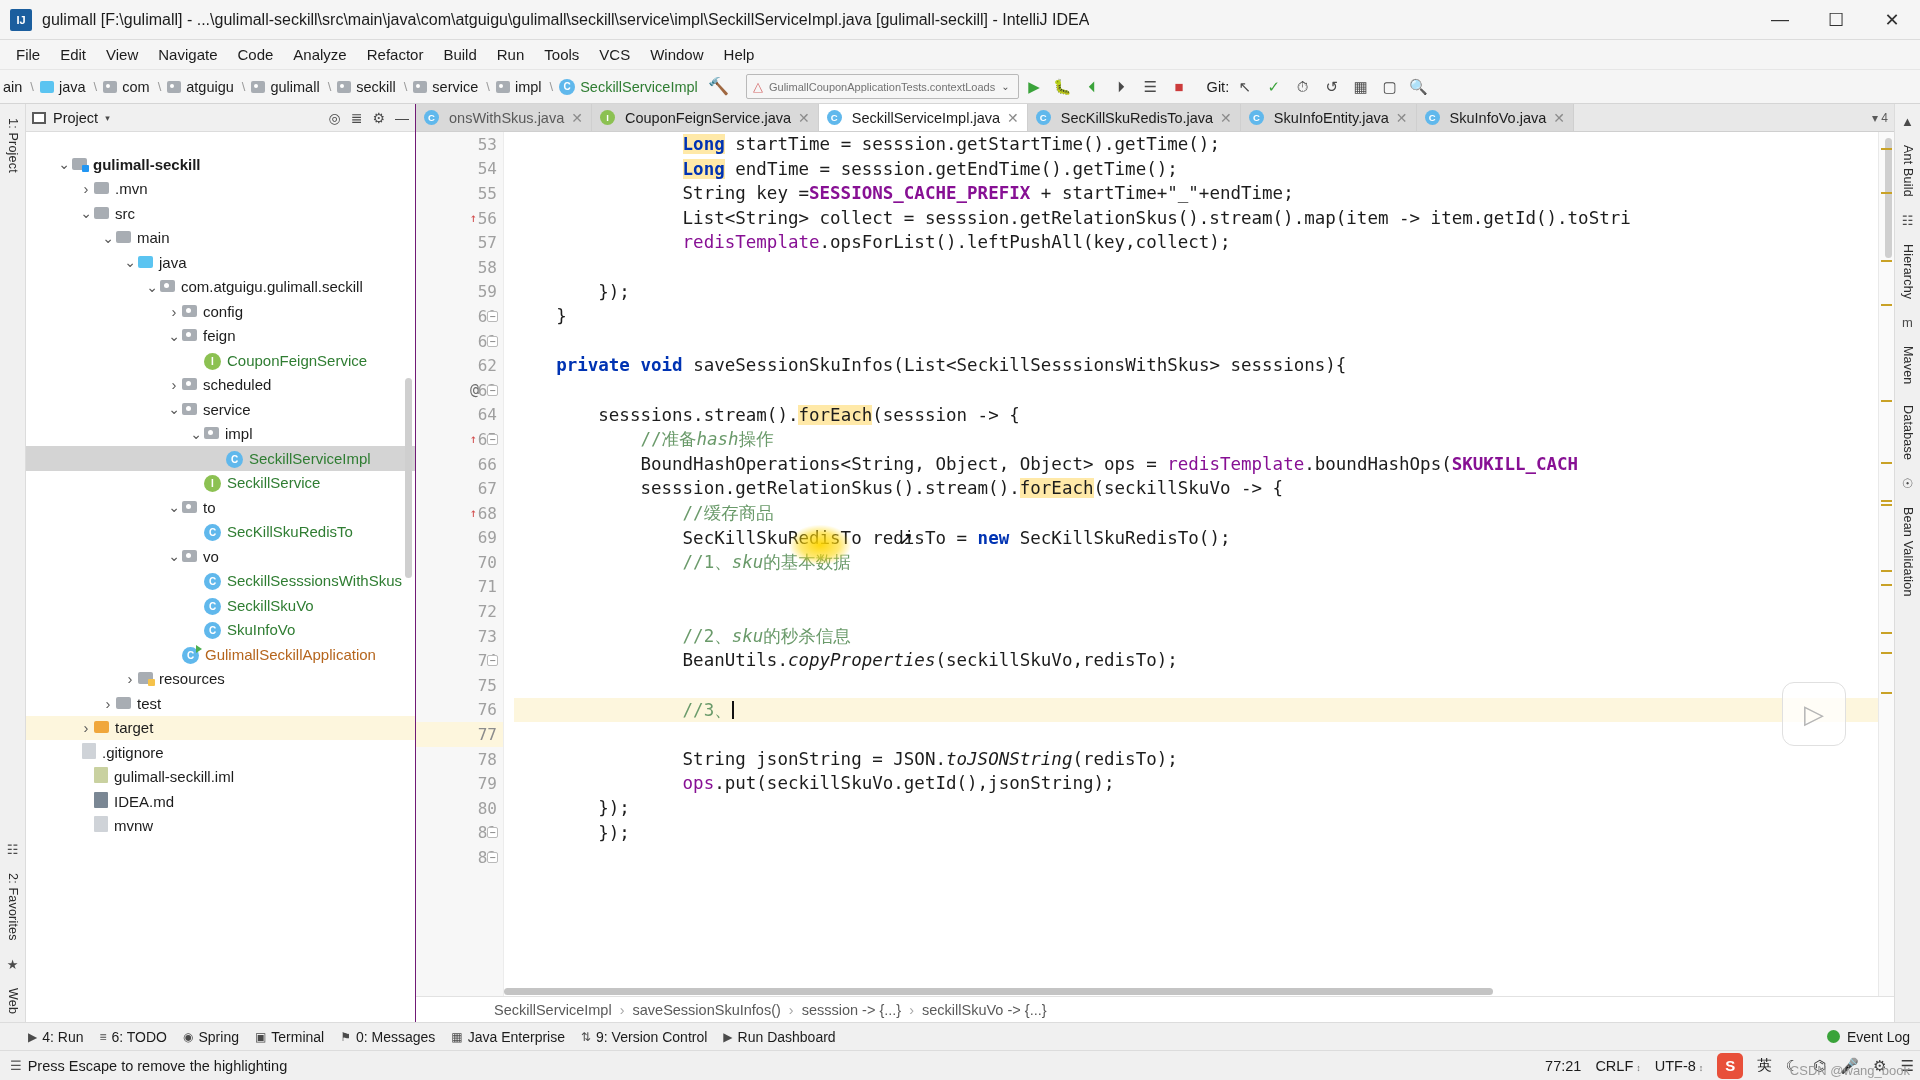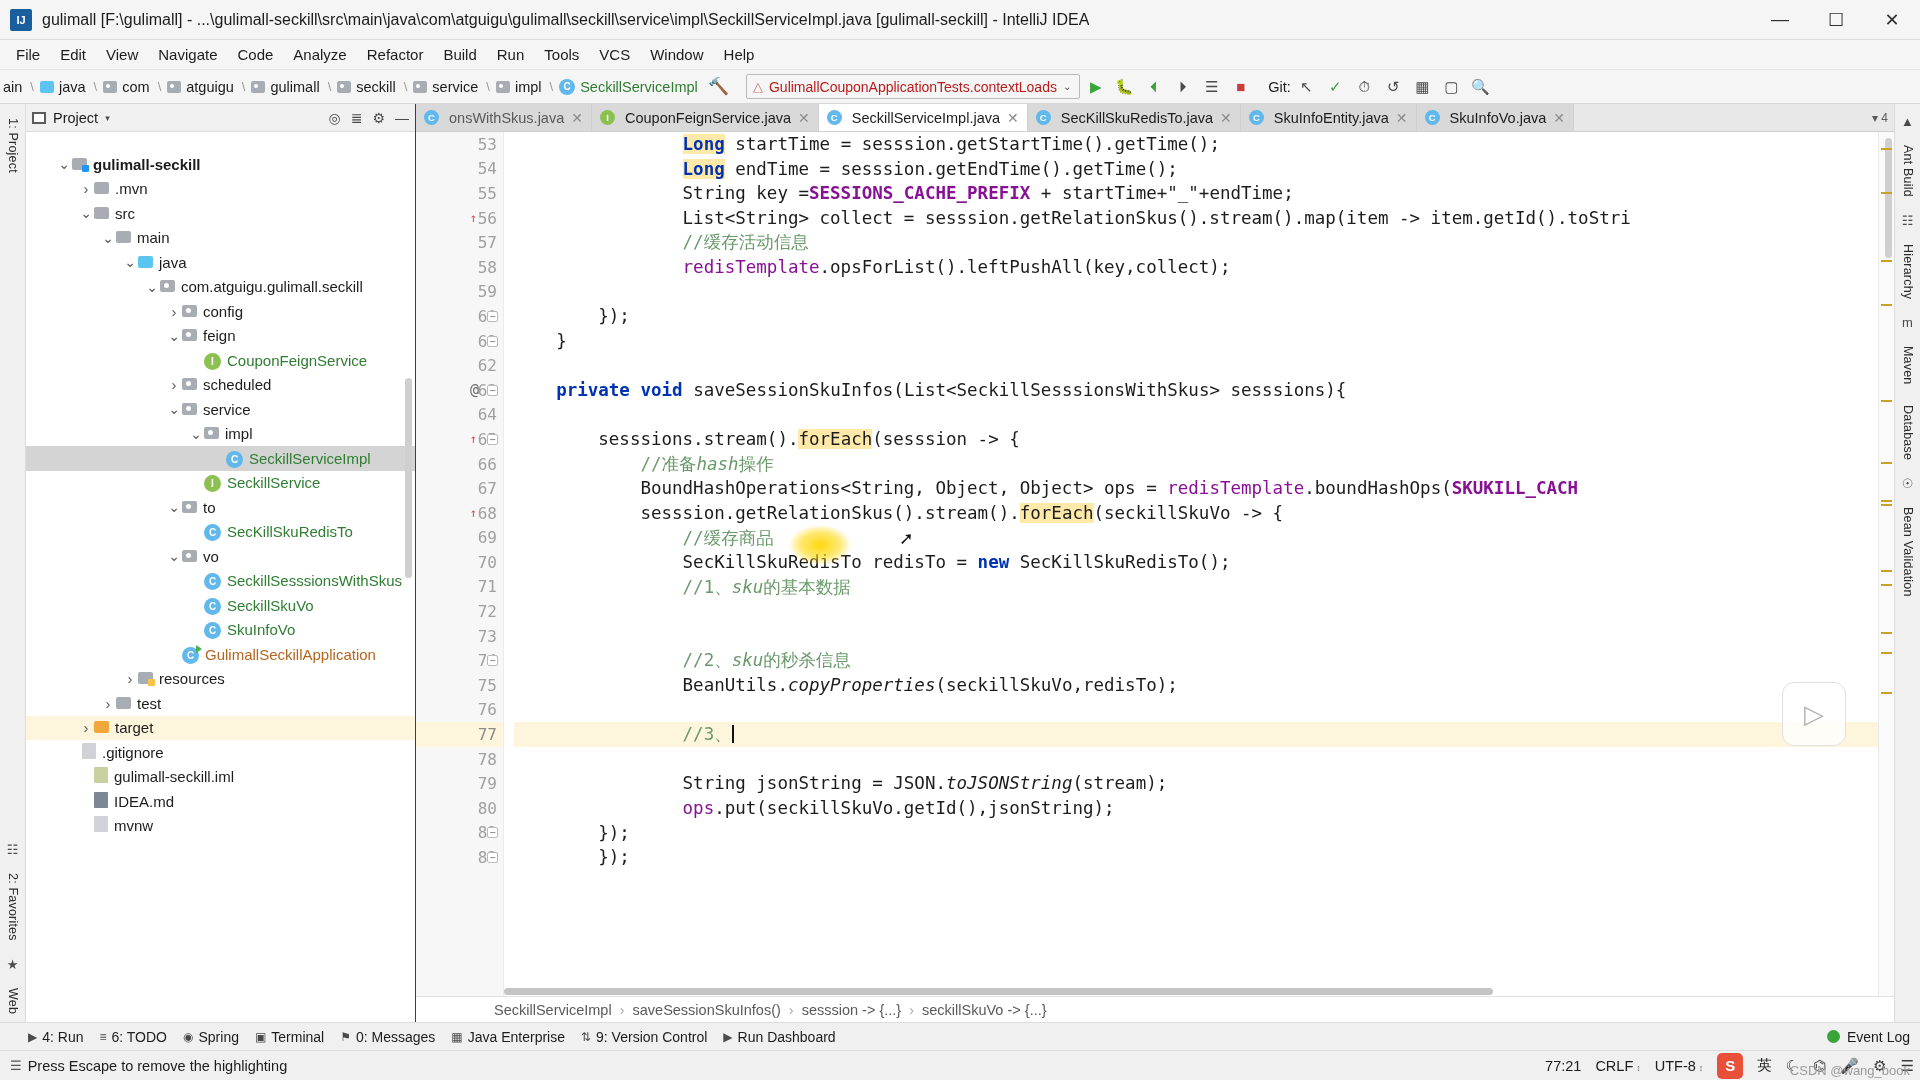--- a/index.html
+++ b/index.html
@@ -91,21 +91,21 @@
   .cicon.iface { background: #8cc152; }
   .crumb.green { color: #2f7d32; }
   .hammer { margin: 0 10px; color: #2f7d32; font-size: 17px; }
 
   .runcfg {
     display: flex; align-items: center; gap: 6px;
     border: 1px solid #b9b9b9; background: #f6f6f6;
     height: 25px; padding: 0 8px 0 6px; border-radius: 2px;
     margin-left: 6px;
   }
-  .runcfg-label { font-size: 14px; color: #b91c1c; white-space: nowrap; }
+  .runcfg-label { font-size: 11px; color: #737373; white-space: nowrap; }
   .tool-ico {
     width: 27px; height: 27px; display: flex;
     align-items: center; justify-content: center;
     font-size: 15px; color: #4a4a4a; margin-left: 2px;
   }
   .tool-ico.green { color: #3aa33a; }
   .tool-ico.red { color: #cc3b3b; }
   .git-label { font-size: 14.5px; color: #1c1c1c; margin-left: 14px; }
 
   
@@ -750,21 +750,20 @@
               <span>82</span>
             </div>
           </div>
         <div class="code" id="code">
           <div class="cursor-glow" style="left:285px;top:393px"></div>
           <div class="mouse-ptr" style="left:396px;top:395px">➚</div>
         <div class="cline"><span class="">                </span><span class="kw hl-y">Long</span><span class=""> startTime = sesssion.getStartTime().getTime();</span></div>
             <div class="cline"><span class="">                </span><span class="kw hl-y">Long</span><span class=""> endTime = sesssion.getEndTime().getTime();</span></div>
             <div class="cline"><span class="">                String key =</span><span class="cnst">SESSIONS_CACHE_PREFIX</span><span class=""> + startTime+</span><span class="">"_"</span><span class="">+endTime;</span></div>
             <div class="cline"><span class="">                List&lt;String&gt; collect = sesssion.getRelationSkus().stream().map(item -&gt; item.getId().toStri</span></div>
-            <div class="cline"><span class="cmt-zh">                //缓存活动信息</span></div>
             <div class="cline"><span class="">                </span><span class="fld">redisTemplate</span><span class="">.opsForList().leftPushAll(key,collect);</span></div>
             <div class="cline"></div>
             <div class="cline"><span class="">        });</span></div>
             <div class="cline"><span class="">    }</span></div>
             <div class="cline"></div>
             <div class="cline"><span class="">    </span><span class="kw">private</span><span class=""> </span><span class="kw">void</span><span class=""> saveSessionSkuInfos(List&lt;SeckillSesssionsWithSkus&gt; sesssions){</span></div>
             <div class="cline"></div>
             <div class="cline"><span class="">        sesssions.stream().</span><span class="hl-y">forEach</span><span class="">(sesssion -&gt; {</span></div>
             <div class="cline"><span class="cmt-zh">            //准备</span><span class="cmt-zh cmt-it">hash</span><span class="cmt-zh">操作</span></div>
             <div class="cline"><span class="">            BoundHashOperations&lt;String, Object, Object&gt; ops = </span><span class="fld">redisTemplate</span><span class="">.boundHashOps(</span><span class="cnst">SKUKILL_CACH</span></div>
@@ -772,21 +771,21 @@
             <div class="cline"><span class="cmt-zh">                //缓存商品</span></div>
             <div class="cline"><span class="">                SecKillSkuRedisTo redisTo = </span><span class="kw">new</span><span class=""> SecKillSkuRedisTo();</span></div>
             <div class="cline"><span class="cmt-zh">                //1、</span><span class="cmt-zh cmt-it">sku</span><span class="cmt-zh">的基本数据</span></div>
             <div class="cline"></div>
             <div class="cline"></div>
             <div class="cline"><span class="cmt-zh">                //2、</span><span class="cmt-zh cmt-it">sku</span><span class="cmt-zh">的秒杀信息</span></div>
             <div class="cline"><span class="">                BeanUtils.</span><span class="cmt-it">copyProperties</span><span class="">(seckillSkuVo,redisTo);</span></div>
             <div class="cline"></div>
             <div class="cline cur"><span class="cmt-zh">                //3、</span><span class="caret-bar"></span></div>
             <div class="cline"></div>
-            <div class="cline"><span class="">                String jsonString = JSON.</span><span class="cmt-it">toJSONString</span><span class="">(stream);</span></div>
+            <div class="cline"><span class="">                String jsonString = JSON.</span><span class="cmt-it">toJSONString</span><span class="">(redisTo);</span></div>
             <div class="cline"><span class="">                </span><span class="fld">ops</span><span class="">.put(seckillSkuVo.getId(),jsonString);</span></div>
             <div class="cline"><span class="">        });</span></div>
             <div class="cline"><span class="">        });</span></div>
           </div>
         <div class="markers" id="markers">
           <div class="vscroll-thumb" style="top:6px;height:120px"></div>
         <div class="marker" style="top: 16px; background: rgb(201, 162, 39);"></div>
             <div class="marker" style="top: 60px; background: rgb(201, 162, 39);"></div>
             <div class="marker" style="top: 128px; background: rgb(201, 162, 39);"></div>
             <div class="marker" style="top: 172px; background: rgb(201, 162, 39);"></div>

